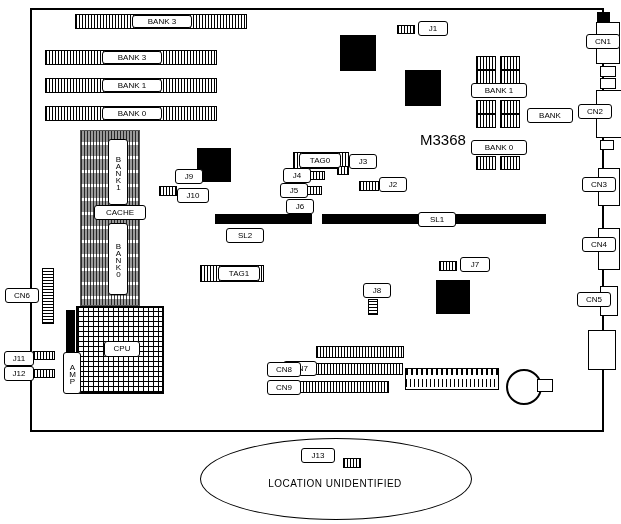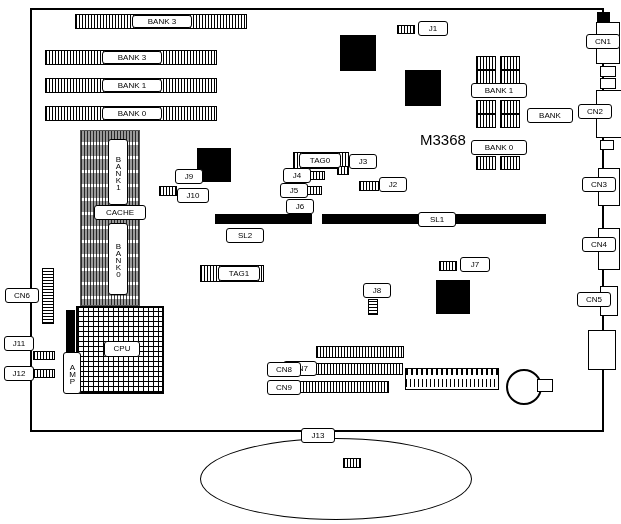--- a/index.html
+++ b/index.html
@@ -96,21 +96,21 @@
   <div class="lbl" style="left:218px;top:266px;width:38px;height:13px">TAG1</div>
 
   <div class="abs hatch" style="left:439px;top:261px;width:16px;height:8px"></div>
   <div class="lbl" style="left:460px;top:257px;width:26px;height:13px">J7</div>
   <div class="lbl" style="left:363px;top:283px;width:24px;height:13px">J8</div>
   <div class="abs vhatch" style="left:368px;top:299px;width:8px;height:14px"></div>
   <div class="abs black" style="left:436px;top:280px;width:34px;height:34px"></div>
 
   <div class="abs vhatch" style="left:42px;top:268px;width:10px;height:54px"></div>
   <div class="lbl" style="left:5px;top:288px;width:30px;height:13px">CN6</div>
-  <div class="lbl" style="left:4px;top:336px;width:26px;height:13px">J11</div>
+  <div class="lbl" style="left:4px;top:351px;width:26px;height:13px">J11</div>
   <div class="abs hatch" style="left:33px;top:351px;width:20px;height:7px"></div>
   <div class="lbl" style="left:4px;top:366px;width:26px;height:13px">J12</div>
   <div class="abs hatch" style="left:33px;top:369px;width:20px;height:7px"></div>
 
   <div class="abs black" style="left:66px;top:310px;width:9px;height:82px"></div>
   <div class="abs cpu" style="left:76px;top:306px;width:84px;height:84px"></div>
   <div class="lbl" style="left:104px;top:341px;width:32px;height:14px">CPU</div>
   <div class="lbl vlbl" style="left:63px;top:352px;width:14px;height:40px">AMP</div>
 
   <div class="lbl" style="left:283px;top:361px;width:30px;height:13px">CN7</div>
@@ -135,16 +135,17 @@
   <div class="abs port" style="left:598px;top:168px;width:20px;height:36px"></div>
   <div class="lbl" style="left:582px;top:177px;width:30px;height:13px">CN3</div>
   <div class="abs port" style="left:598px;top:228px;width:20px;height:40px"></div>
   <div class="lbl" style="left:582px;top:237px;width:30px;height:13px">CN4</div>
   <div class="abs port" style="left:600px;top:286px;width:16px;height:28px"></div>
   <div class="lbl" style="left:577px;top:292px;width:30px;height:13px">CN5</div>
   <div class="abs port" style="left:588px;top:330px;width:26px;height:38px"></div>
   <div class="abs black" style="left:594px;top:338px;width:14px;height:18px"></div>
 
   <div class="abs oval" style="left:200px;top:438px;width:270px;height:80px"></div>
-  <div class="lbl" style="left:301px;top:428px;width:30px;height:13px">J13</div>
+  <div class="lbl" style="left:301px;top:448px;width:30px;height:13px">J13</div>
   <div class="abs hatch" style="left:343px;top:458px;width:16px;height:8px"></div>
+  <div class="abs note" style="left:205px;top:478px;width:260px;height:14px">LOCATION UNIDENTIFIED</div>
 
 </div>
 
 </body></html>

